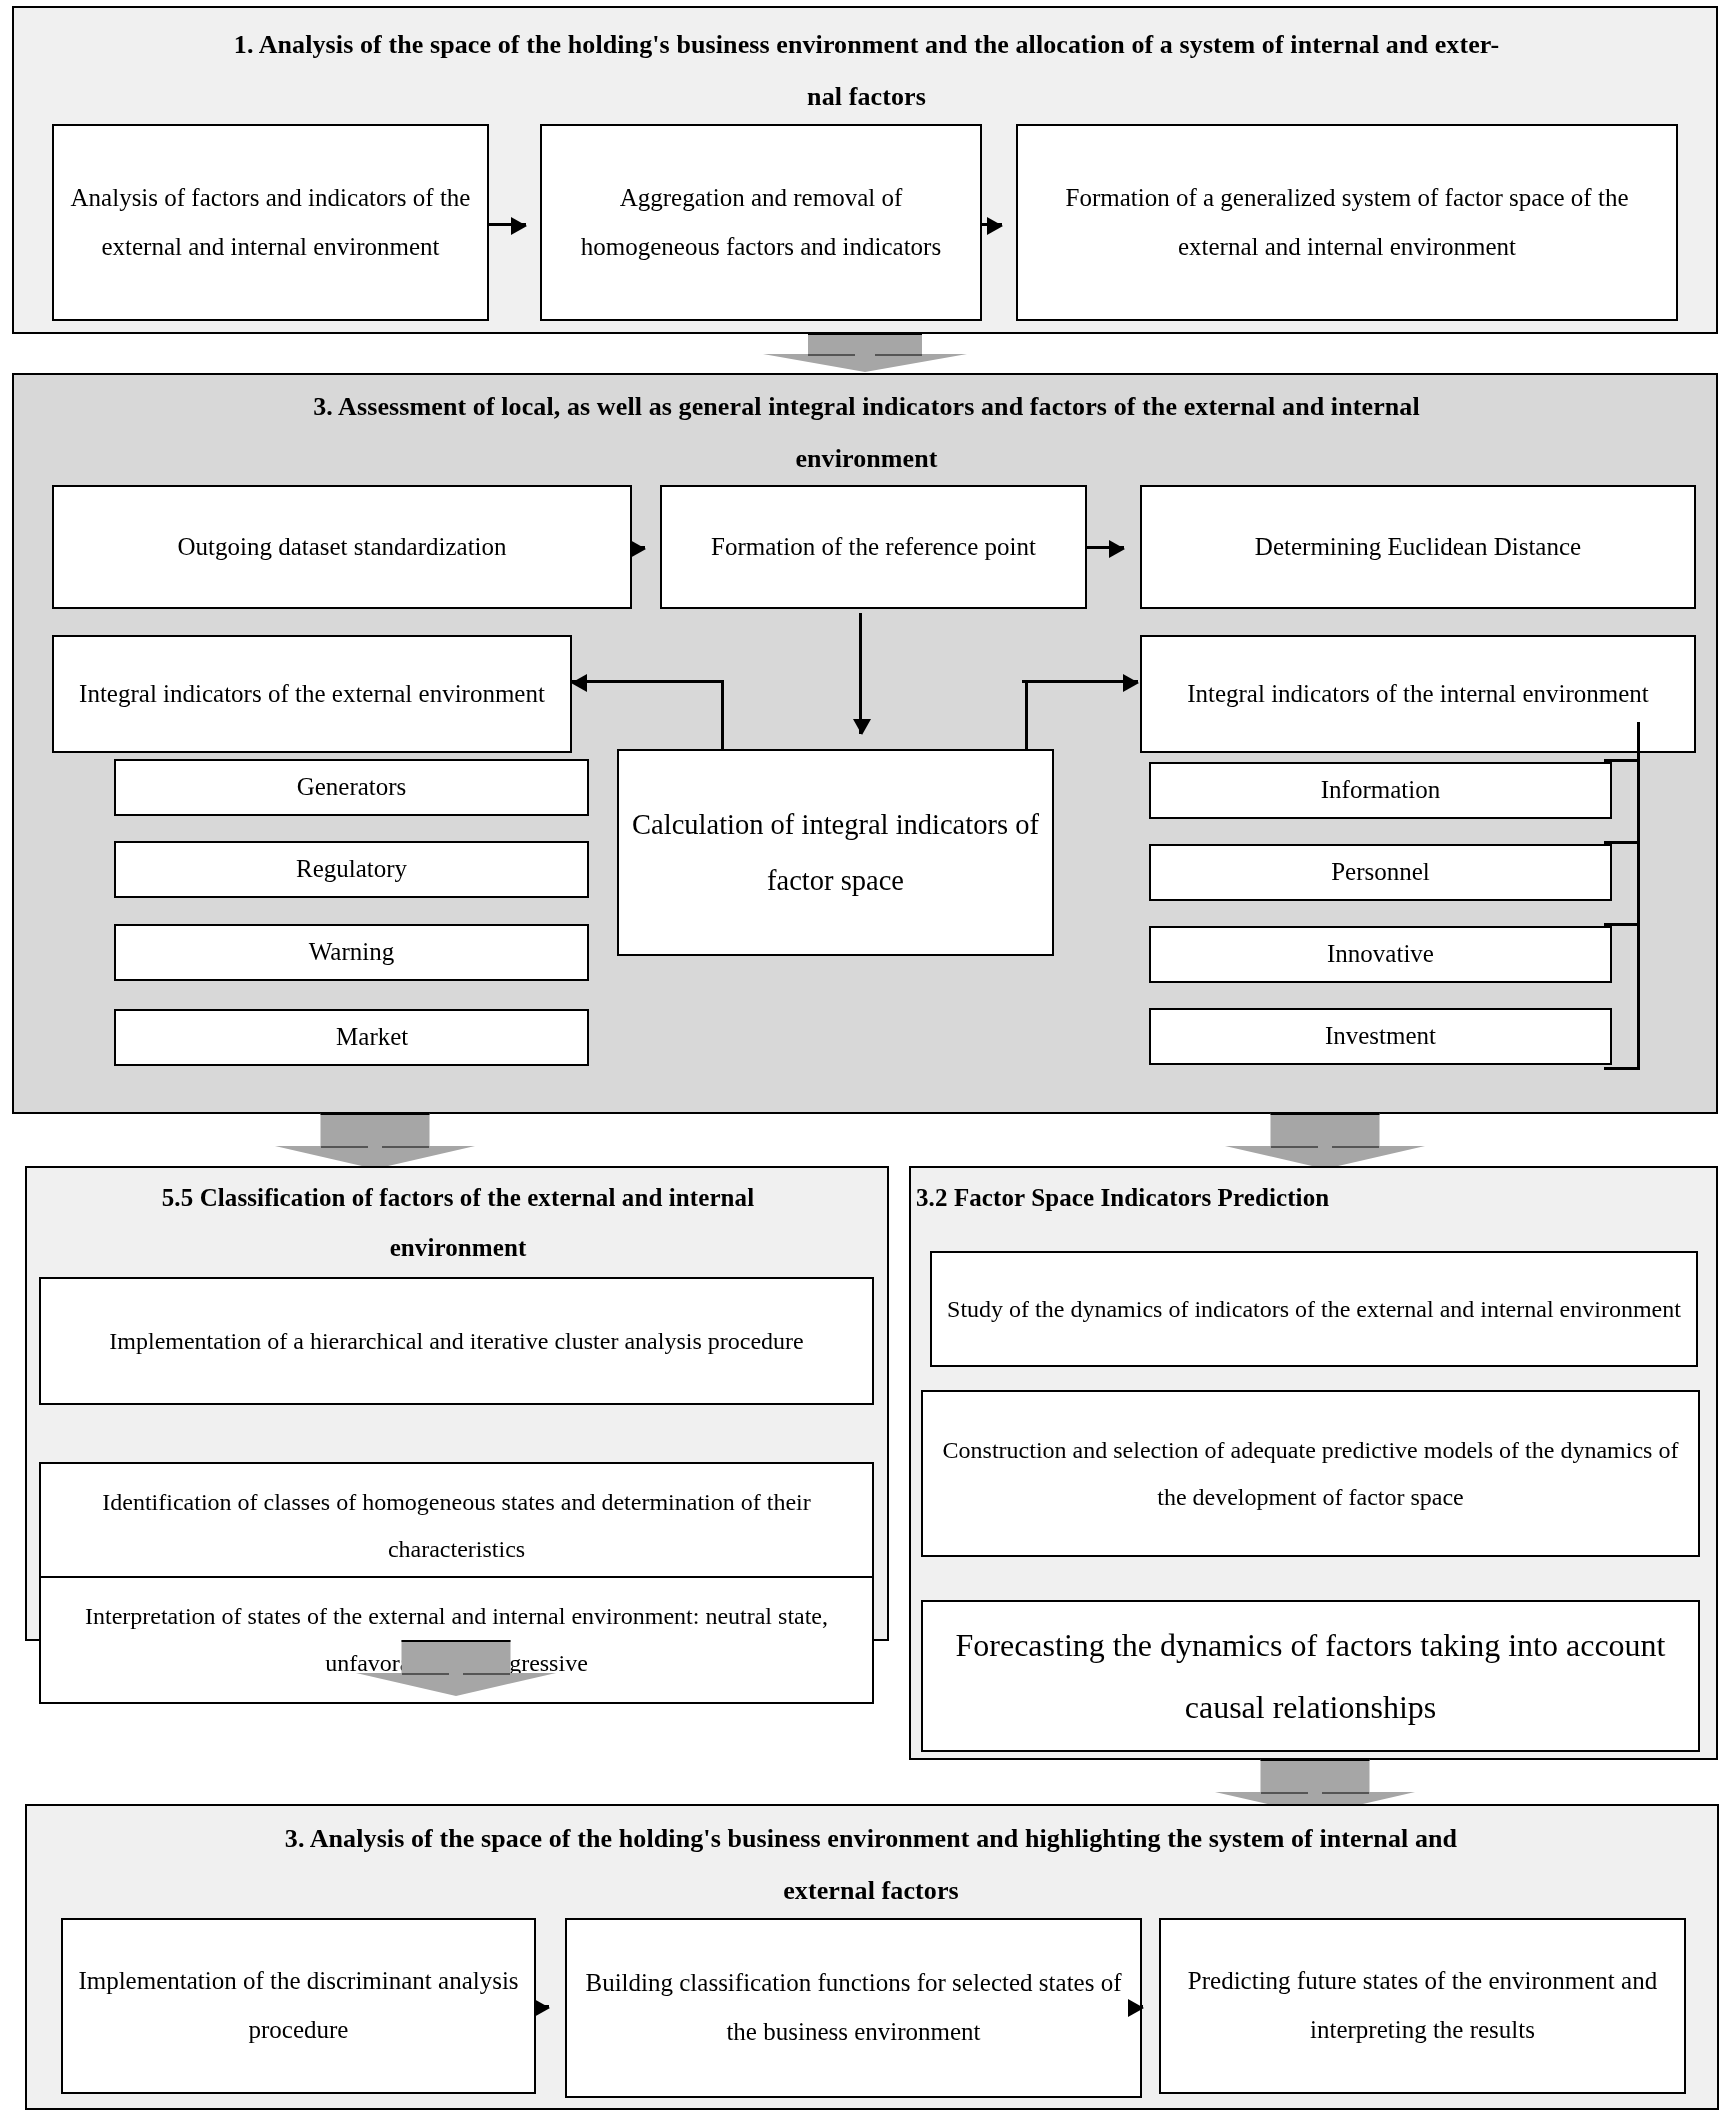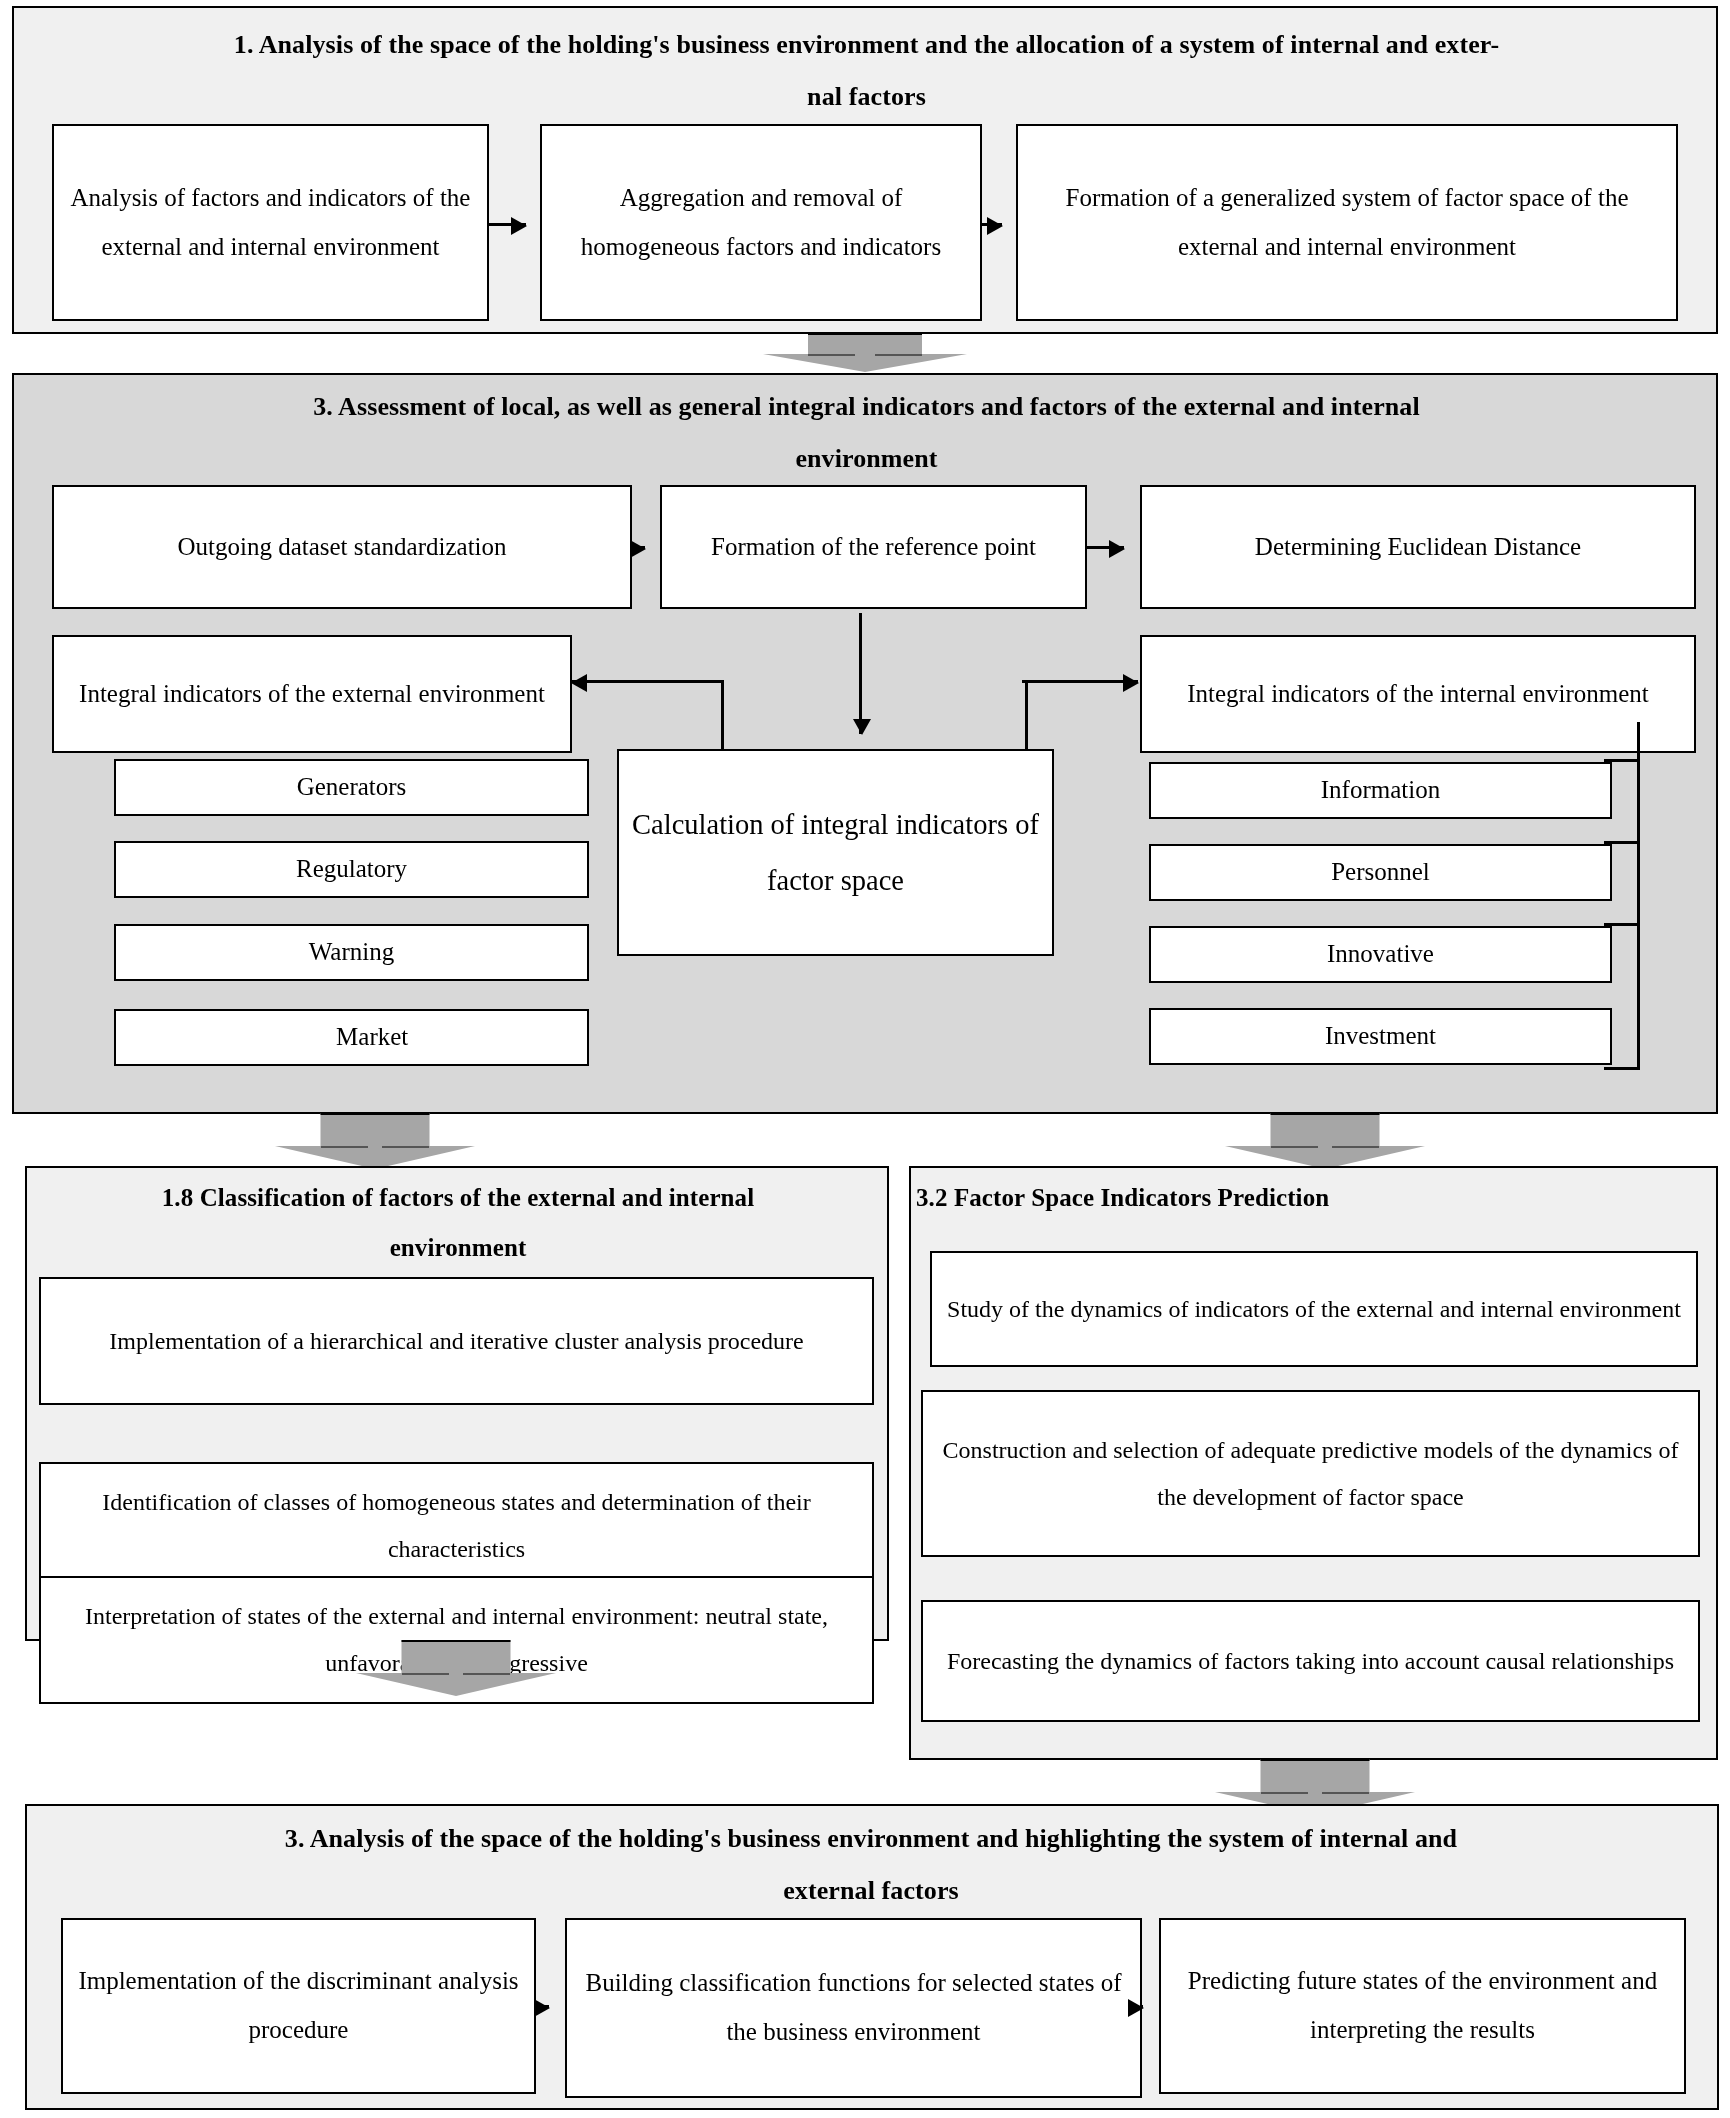--- a/index.html
+++ b/index.html
@@ -197,21 +197,21 @@
   <div class="shaft" style="width:109px;height:33px;"></div>
   <div class="headwrap" style="top:33px;">
     <div class="head" style="border-left-width:100px;border-right-width:100px;border-top-width:23px;"></div>
   </div>
   <div class="wingL" style="left:93px;top:33px;width:47px;"></div>
   <div class="wingR" style="right:93px;top:33px;width:47px;"></div>
 </div>
 
 <div class="panel" style="left:25px;top:1166px;width:864px;height:475px;"></div>
 
-<div class="stage-title" style="left:33px;top:1174px;width:850px;font-size:25px;text-align:center;">1.8 Classification  of factors of the external and internal</div>
+<div class="stage-title" style="left:33px;top:1174px;width:850px;font-size:25px;text-align:center;">5.5 Classification  of factors of the external and internal</div>
 <div class="stage-title" style="left:33px;top:1224px;width:850px;font-size:25px;text-align:center;">environment</div>
 
 <div class="box" style="left:39px;top:1277px;width:835px;height:128px;font-size:24px;">
   <span>Implementation of a hierarchical and iterative  cluster analysis procedure</span>
 </div>
 <div class="box" style="left:39px;top:1417px;width:835px;height:128px;font-size:24px;margin-top:45px;">
   <span>Identification of classes of homogeneous states and determination of their characteristics</span>
 </div>
 <div class="box" style="left:39px;top:1576px;width:835px;height:128px;font-size:24px;">
   <span>Interpretation of states of the external and internal environment: neutral state, unfavorable and aggressive</span>
@@ -220,21 +220,21 @@
 <div class="panel" style="left:909px;top:1166px;width:809px;height:594px;"></div>
 
 <div class="stage-title" style="left:916px;top:1174px;width:795px;font-size:25px;text-align:left;">3.2 Factor Space Indicators  Prediction</div>
 
 <div class="box" style="left:930px;top:1251px;width:768px;height:116px;font-size:24px;">
   <span>Study of the dynamics of indicators of the external and internal environment</span>
 </div>
 <div class="box" style="left:921px;top:1390px;width:779px;height:167px;font-size:24px;">
   <span>Construction and selection of adequate predictive models of the dynamics of the development of factor space</span>
 </div>
-<div class="box" style="left:921px;top:1600px;width:779px;height:122px;font-size:24px;">
+<div class="box" style="left:921px;top:1600px;width:779px;height:152px;font-size:32px;">
   <span>Forecasting the dynamics of factors taking into account causal relationships</span>
 </div>
 
 <div class="blockarrow" style="left:309px;top:1640px;width:294px;height:57px;">
   <div class="shaft" style="width:109px;height:33px;"></div>
   <div class="headwrap" style="top:33px;">
     <div class="head" style="border-left-width:100px;border-right-width:100px;border-top-width:23px;"></div>
   </div>
   <div class="wingL" style="left:93px;top:33px;width:47px;"></div>
   <div class="wingR" style="right:93px;top:33px;width:47px;"></div>

